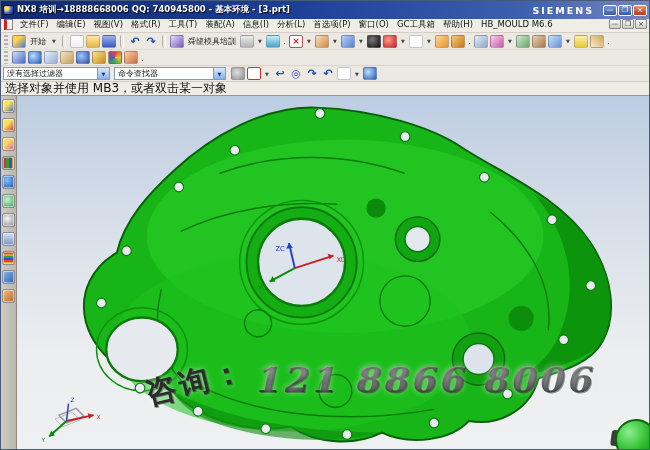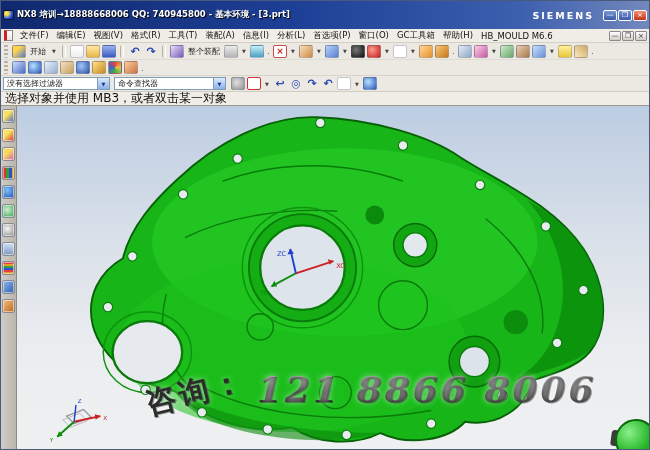--- a/index.html
+++ b/index.html
@@ -1,34 +1,34 @@
 <!DOCTYPE html>
 <html><head>
 <meta charset="utf-8">
 <style>
   * { margin:0; padding:0; box-sizing:border-box; }
   html,body { width:650px; height:450px; overflow:hidden; }
   body { font-family:"DejaVu Sans", sans-serif; font-size:9px; }
   .app { width:650px; height:450px; display:flex; flex-direction:column; background:#ece9e2; border:1px solid #4a5a7a; }
 
   
-  .titlebar { height:28px; display:flex; align-items:center; padding:0 2px;
+  .titlebar { height:18px; display:flex; align-items:center; padding:0 2px;
     background:linear-gradient(90deg,#10296e 0%,#1d3f96 45%,#3c5fae 80%,#7388bd 100%); flex:0 0 auto; }
   .nx-badge { width:11px; height:10px; border-radius:2px; margin-right:3px;
     background:radial-gradient(circle at 30% 30%,#ffe04a 20%,#2a5ae0 60%,#0a246a); border:1px solid #06133a; }
   .title-text { color:#fff; font-weight:bold; font-size:8.5px; text-shadow:1px 1px 1px #000; flex:1;
     white-space:nowrap; overflow:hidden; }
   .brand { color:#fff; font-weight:bold; font-size:9.5px; letter-spacing:2px; margin-right:8px; }
   .wbtn { width:14px; height:11px; margin-left:1px; display:flex; align-items:center; justify-content:center;
     font-size:7px; color:#fff; border:1px solid #fff; border-radius:2px;
     background:linear-gradient(#7a96d8,#3a5aa8); }
   .wbtn.close { background:linear-gradient(#ef9070,#c23318); }
 
   
-  .menubar { height:14px; background:#f0ede6; display:flex; align-items:center; padding:0 2px;
+  .menubar { height:14px; background:#f0ede6; display:flex; align-items:flex-start; padding:0 2px;
     border-bottom:1px solid #d4d0c8; flex:0 0 auto; }
   .doc-ico { width:9px; height:11px; background:linear-gradient(#fff,#e8e8e8); border:1px solid #888;
     border-left:3px solid #d02020; margin:0 3px 0 1px; }
   .mi { font-size:8.5px; color:#111; padding:0 4px; white-space:nowrap; cursor:default; }
   .menubar .spacer { flex:1; }
   .cbtn { width:12px; height:10px; margin-left:1px; display:flex; align-items:center; justify-content:center;
     font-size:7px; color:#333; border:1px solid #8a8a8a; border-radius:1px;
     background:linear-gradient(#fdfdfd,#cfccc4); }
 
   
@@ -180,21 +180,21 @@
       <span class="tbi dd">▼</span>
       <span class="tbi sep"></span>
       <span class="tbi ic ic-new"></span>
       <span class="tbi ic ic-open"></span>
       <span class="tbi ic ic-save"></span>
       <span class="tbi sep"></span>
       <span class="tbi ic ic-glyph">↶</span>
       <span class="tbi ic ic-glyph">↷</span>
       <span class="tbi sep"></span>
       <span class="tbi ic ic-finder"></span>
-      <span class="tbi txt">整个装配</span>
+      <span class="tbi txt">舜龍模具培訓</span>
       <span class="tbi ic ic-gray"></span>
       <span class="tbi dd">▼</span>
       <span class="tbi ic ic-teal"></span>
       <span class="tbi dot">.</span>
       <span class="tbi ic ic-redx">×</span>
       <span class="tbi dd">▼</span>
       <span class="tbi ic ic-pencil"></span>
       <span class="tbi dd">▼</span>
       <span class="tbi ic ic-cube"></span>
       <span class="tbi dd">▼</span>

